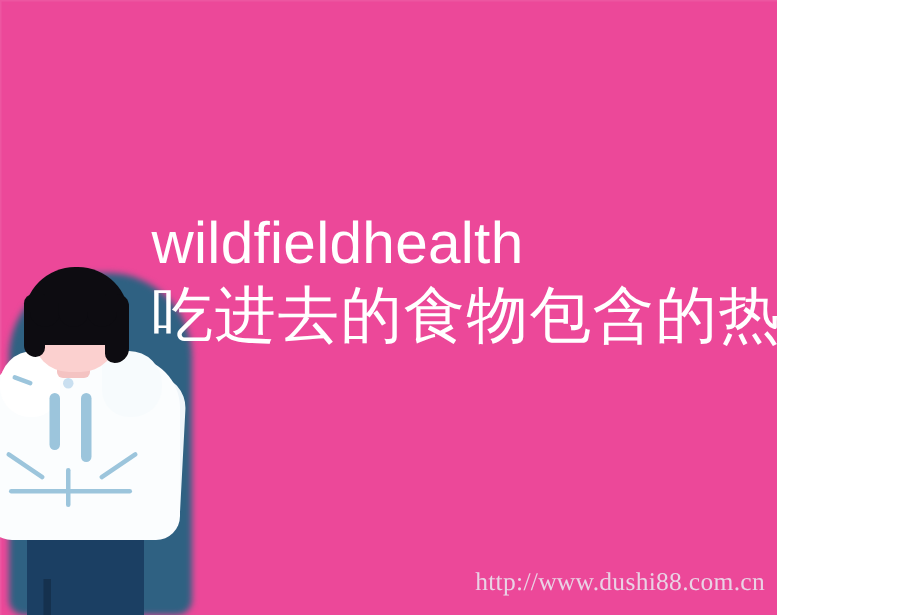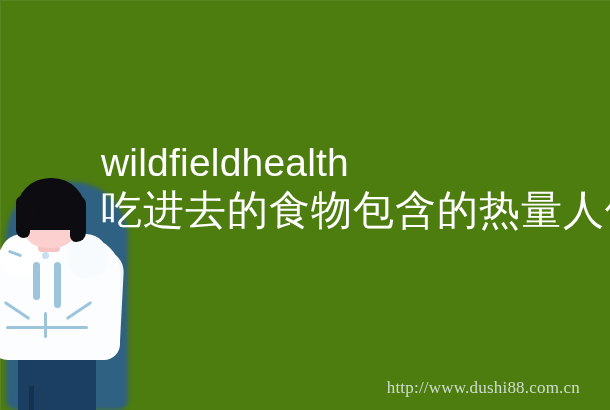--- a/index.html
+++ b/index.html
@@ -3,24 +3,24 @@
 <meta charset="utf-8">
 <style>
   html, body {
     margin: 0;
     padding: 0;
     background: #ffffff;
   }
 
   #banner {
     position: relative;
-    width: 610px;
+    width: 518px;
     height: 410px;
     overflow: hidden;
-    background: #4d7c0f;
+    background: #ec4899;
     font-family: "Liberation Sans", "DejaVu Sans", sans-serif;
   }
 
   
   .edge-highlight {
     position: absolute;
     inset: 0;
     box-shadow: inset 1px 1px 0 rgba(255,255,255,0.08);
     pointer-events: none;
   }
@@ -253,21 +253,21 @@
   .headline-cn {
     color: #ffffff;
     font-size: 41px;
     line-height: 48px;
     letter-spacing: 1px;
     white-space: nowrap;
   }
 
   .watermark {
     position: absolute;
-    right: 30px;
+    right: 8px;
     bottom: 12px;
     color: rgba(233,240,245,0.82);
     font-family: "Liberation Serif", "DejaVu Serif", serif;
     font-size: 17px;
     letter-spacing: 0.2px;
     white-space: nowrap;
   }
 </style>
 </head>
 <body>

